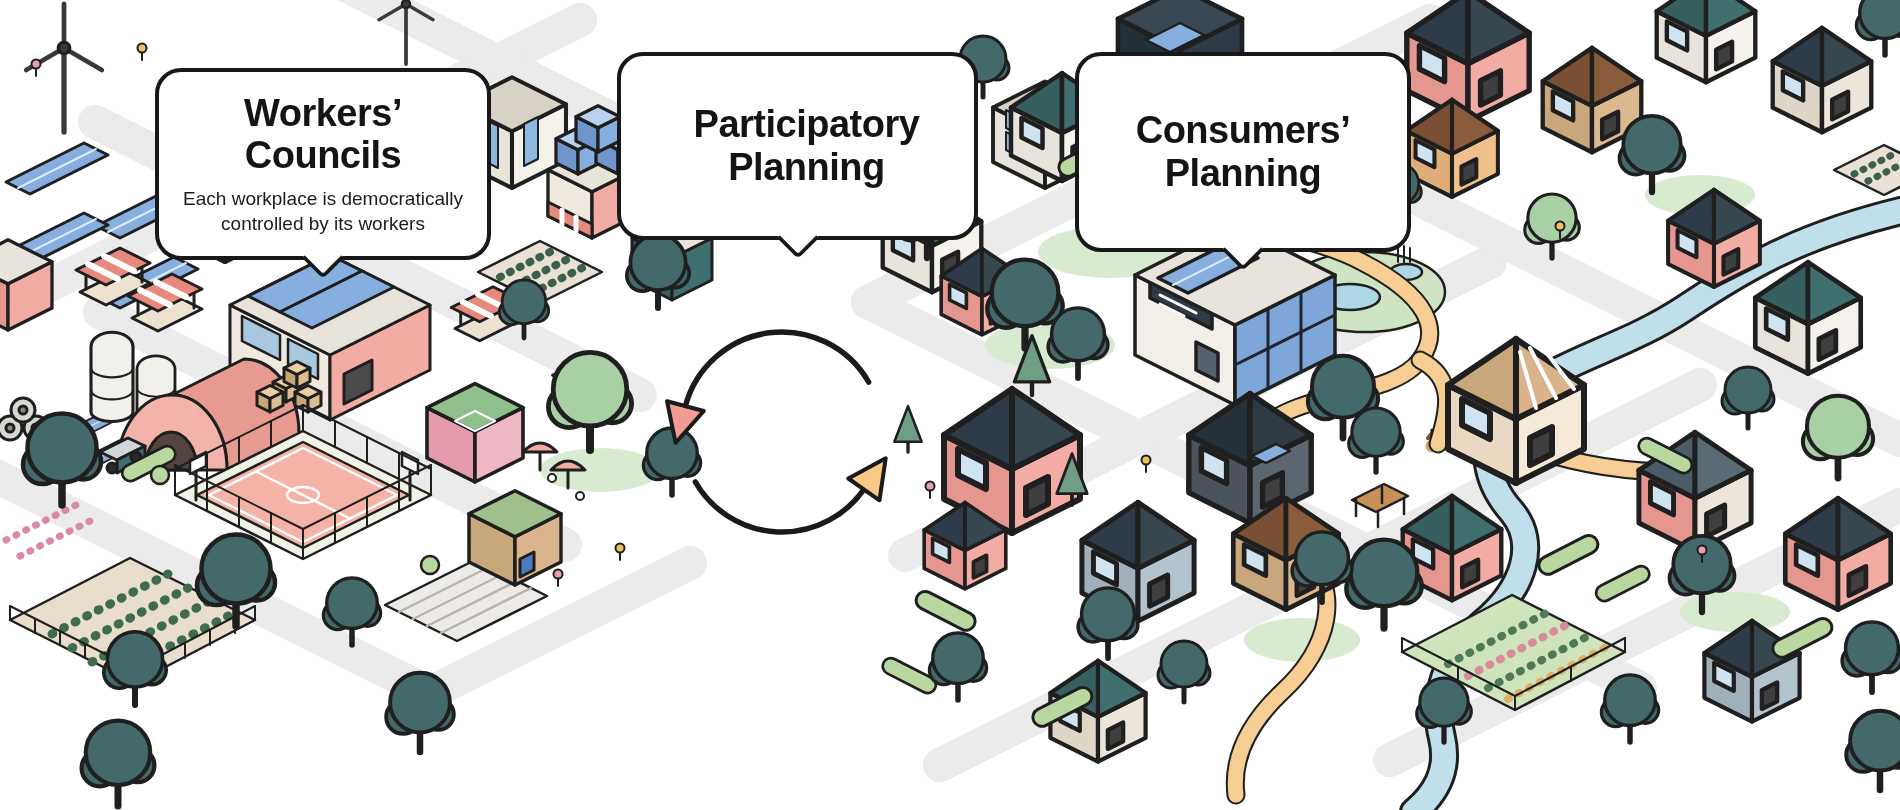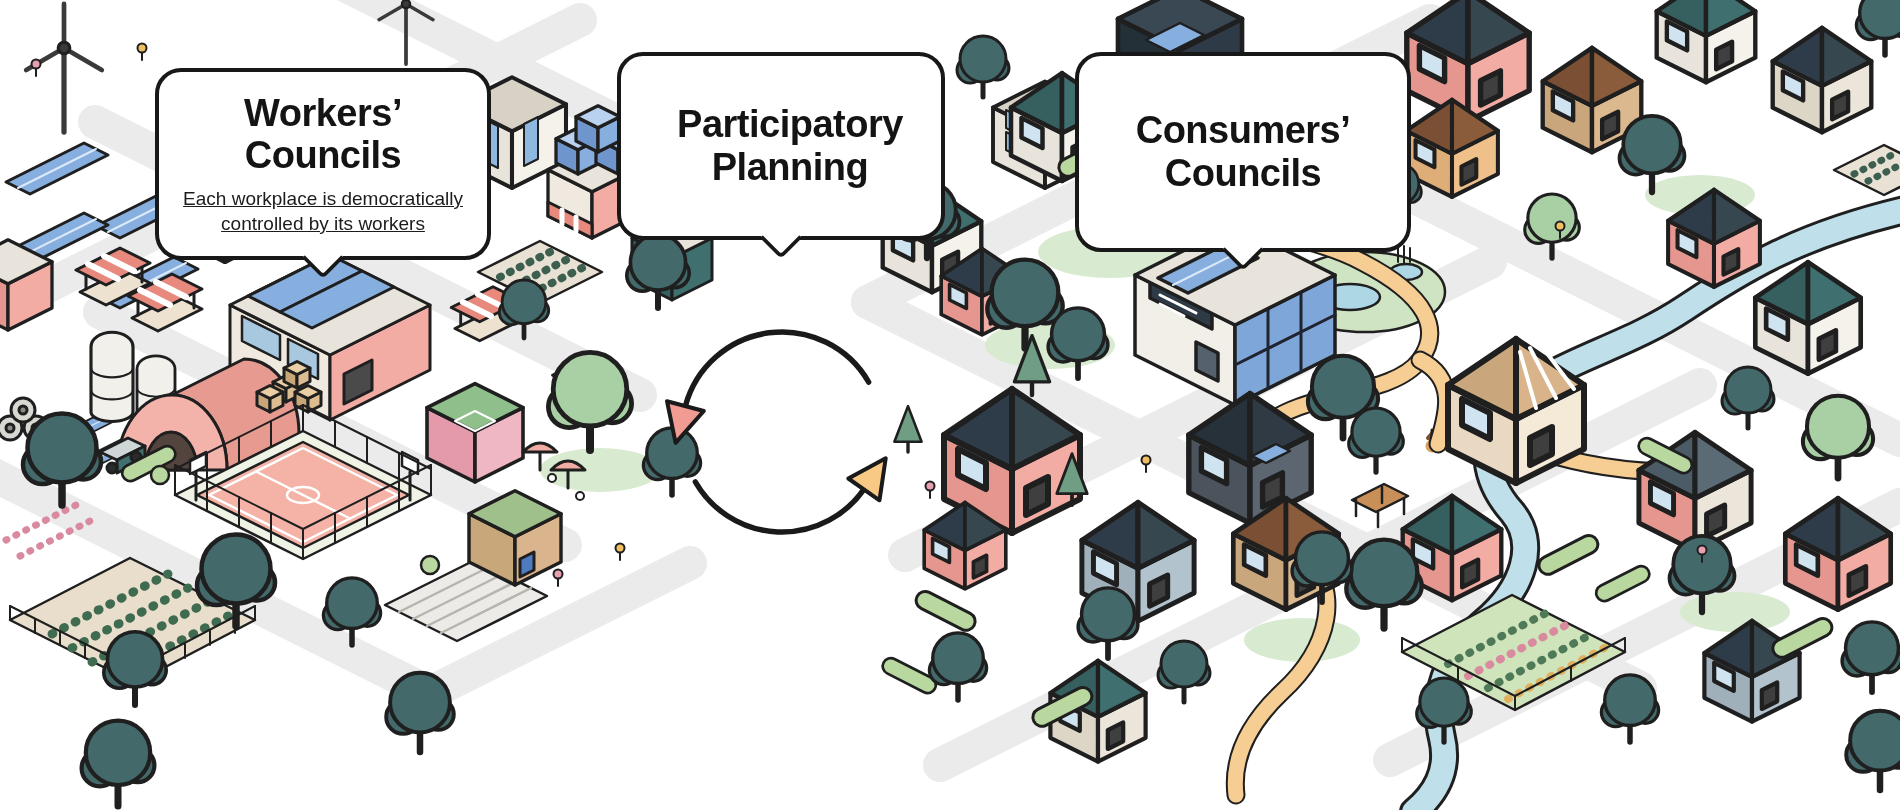--- a/index.html
+++ b/index.html
@@ -27,23 +27,23 @@
     position:absolute;
     bottom:-17px; left:50%; margin-left:-15px;
     width:30px; height:30px;
     background:#ffffff;
     border-right:4px solid #181818;
     border-bottom:4px solid #181818;
     border-bottom-right-radius:6px;
     transform:rotate(45deg);
   }
   .bubble h2 { font-size:38px; line-height:1.12; font-weight:bold; color:#141414; letter-spacing:-0.5px; }
-  .bubble p  { margin-top:10px; font-size:19px; line-height:1.3; color:#1c1c1c;text-decoration:underline; }
+  .bubble p  { margin-top:10px; font-size:19px; line-height:1.3; color:#1c1c1c; }
   #bubble-workers   { left:155px;  top:52px; width:336px; height:192px;margin-top:16px; }
-  #bubble-planning  { left:617px;  top:52px; width:328px; height:188px;padding-left:32px; }
+  #bubble-planning  { left:617px;  top:52px; width:361px; height:188px;padding-left:32px; }
   #bubble-consumers { left:1075px; top:52px; width:336px; height:200px; }
 
   
   .t-light { --leaf:#a9cfa5; }
   .h-pink      { --wall:#f2aca4; --wallL:#e5968e; --roof:#37474f; --roofL:#2e3c49; }
   .h-pinkteal  { --wall:#f2aca4; --wallL:#e5968e; --roof:#3f6f6f; --roofL:#35605f; }
   .h-whiteteal { --wall:#f5f2ec; --wallL:#e9e4db; --roof:#3f6f6f; --roofL:#35605f; }
   .h-charcoal  { --wall:#5c6670; --wallL:#4b545d; --roof:#2f3a44; --roofL:#27313a; }
   .h-tan       { --wall:#dcb88e; --wallL:#caa67c; --roof:#8a5c3c; --roofL:#7a4f33; }
   .h-bluegray  { --wall:#b3c3cd; --wallL:#a0b0ba; --roof:#37474f; --roofL:#2e3c49; }
@@ -479,17 +479,17 @@
   <p>Each workplace is democratically controlled by its workers</p>
   <div class="tail"></div>
 </div>
 
 <div class="bubble" id="bubble-planning">
   <h2>Participatory Planning</h2>
   <div class="tail"></div>
 </div>
 
 <div class="bubble" id="bubble-consumers">
-  <h2>Consumers’ Councils</h2>
+  <h2>Consumers’ Planning</h2>
   <div class="tail"></div>
 </div>
 
 </div>
 
 </body></html>

